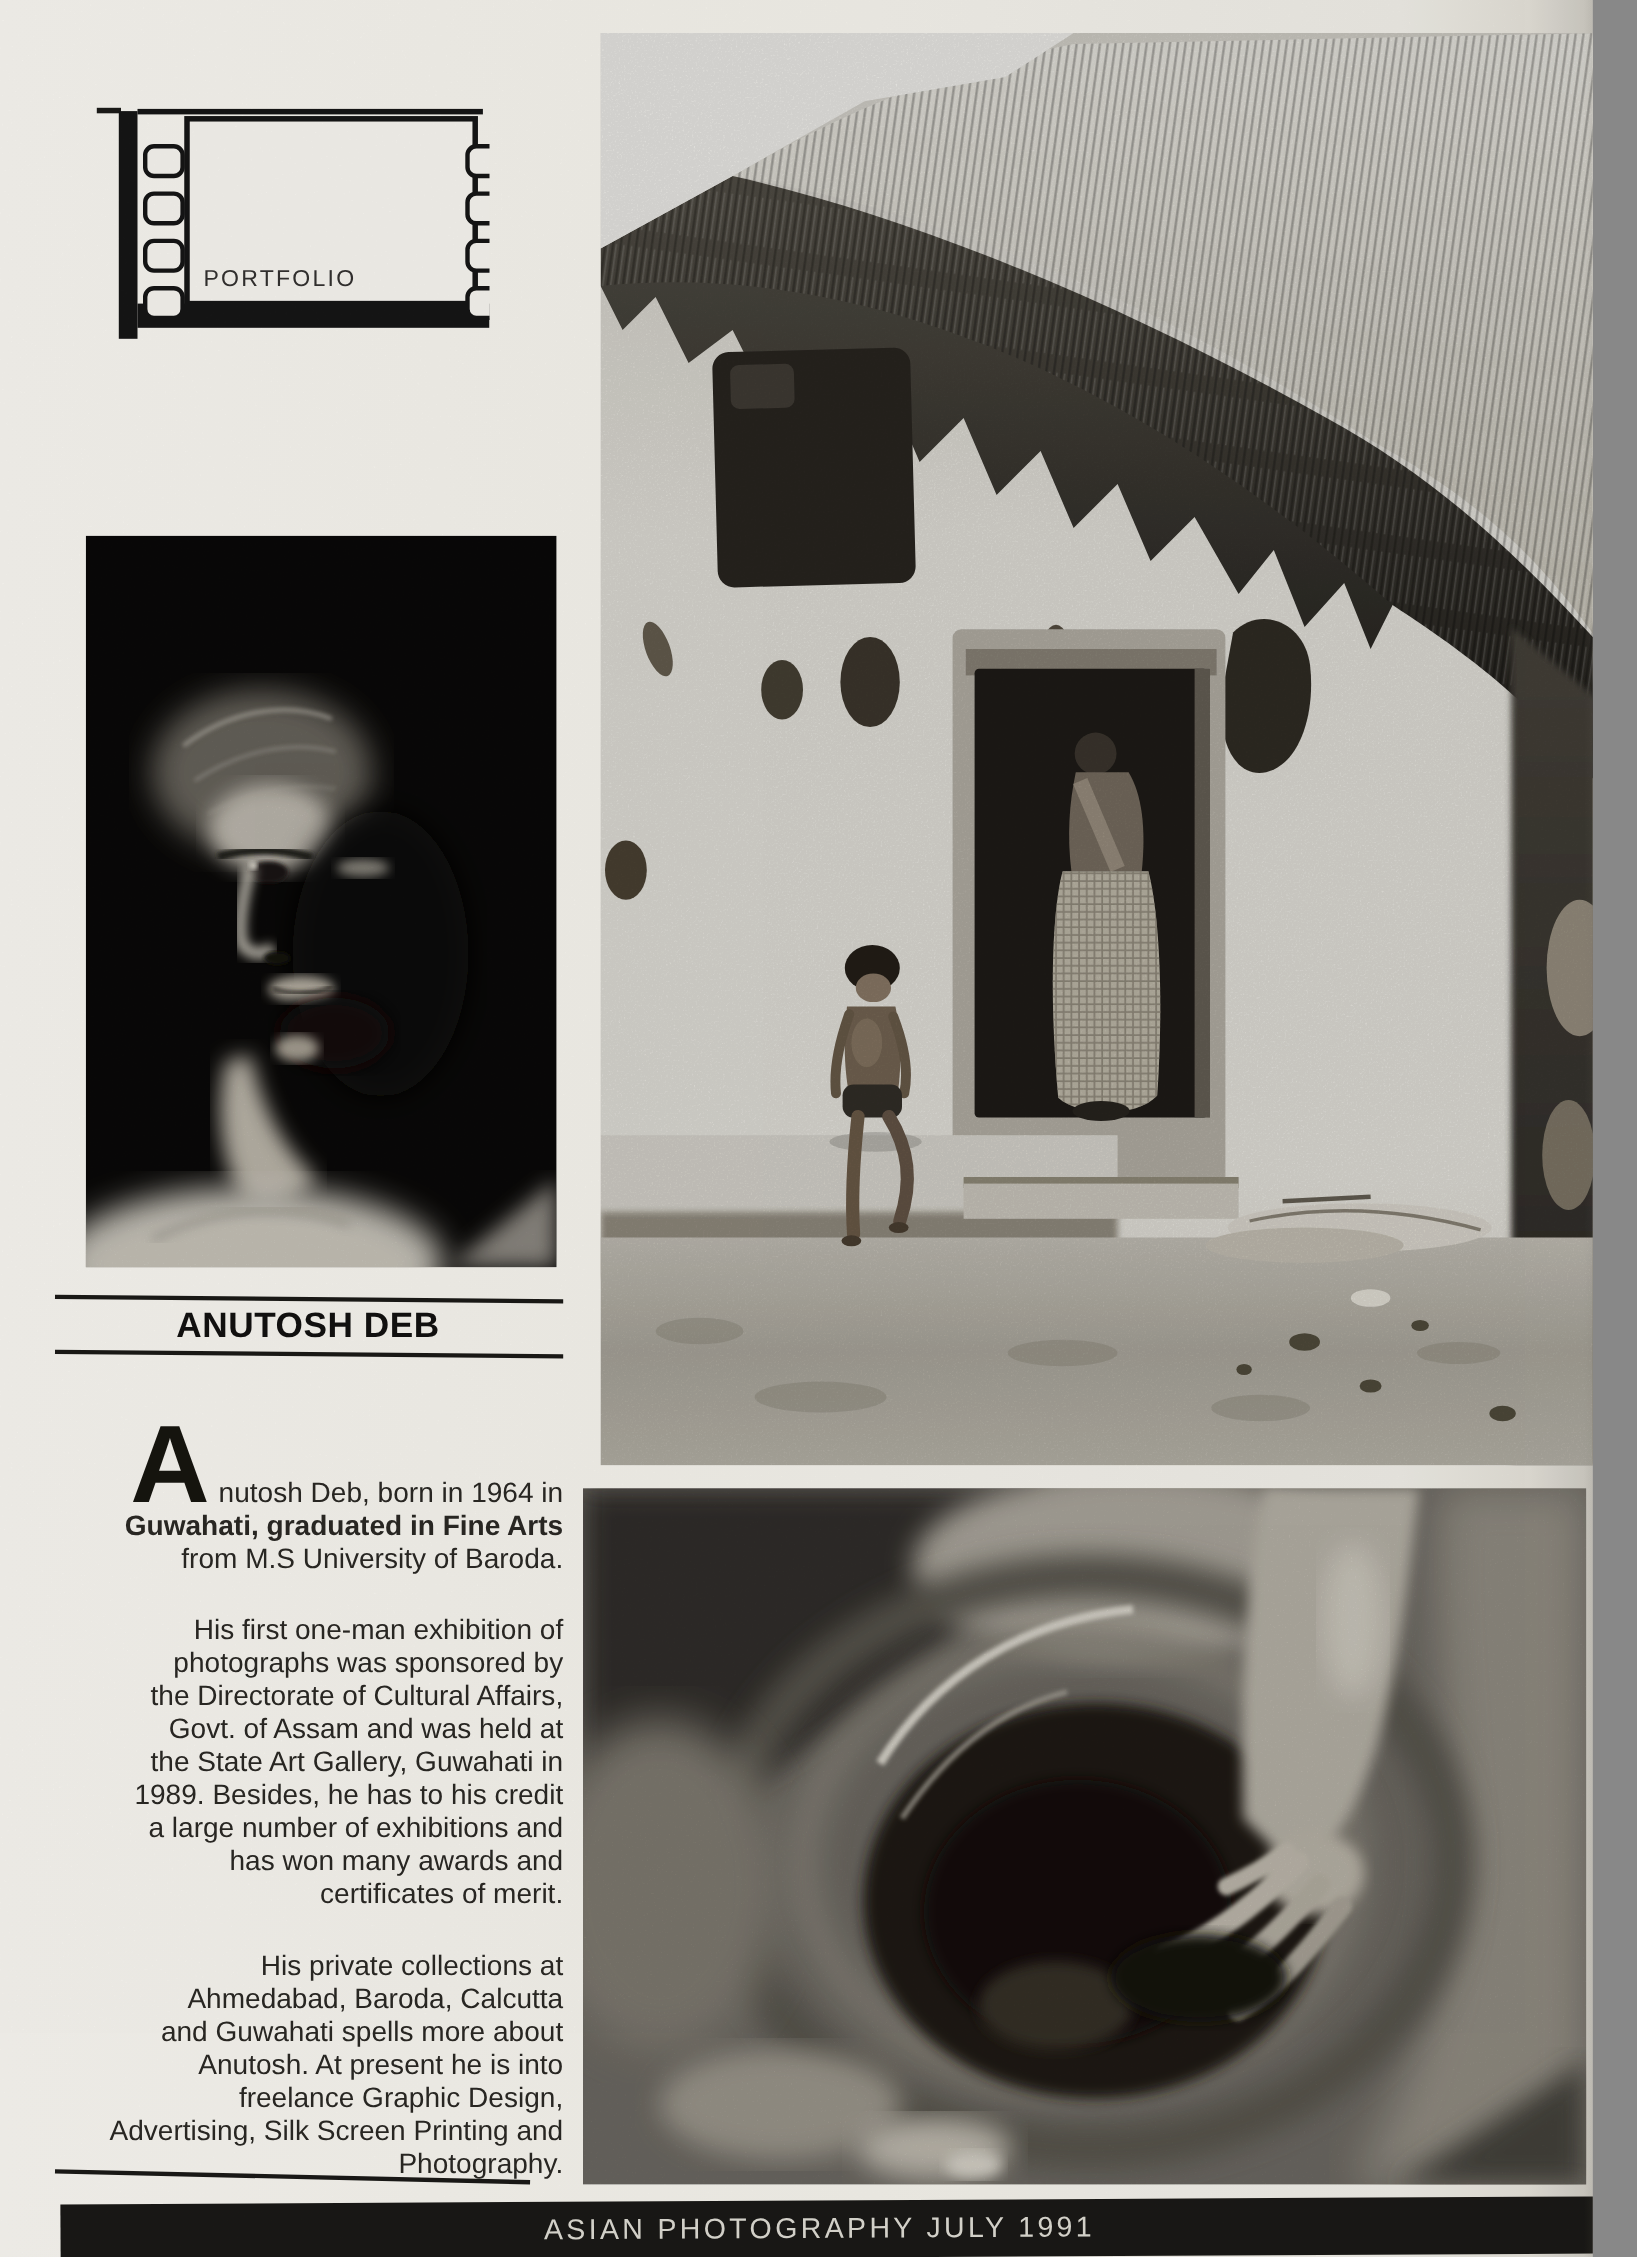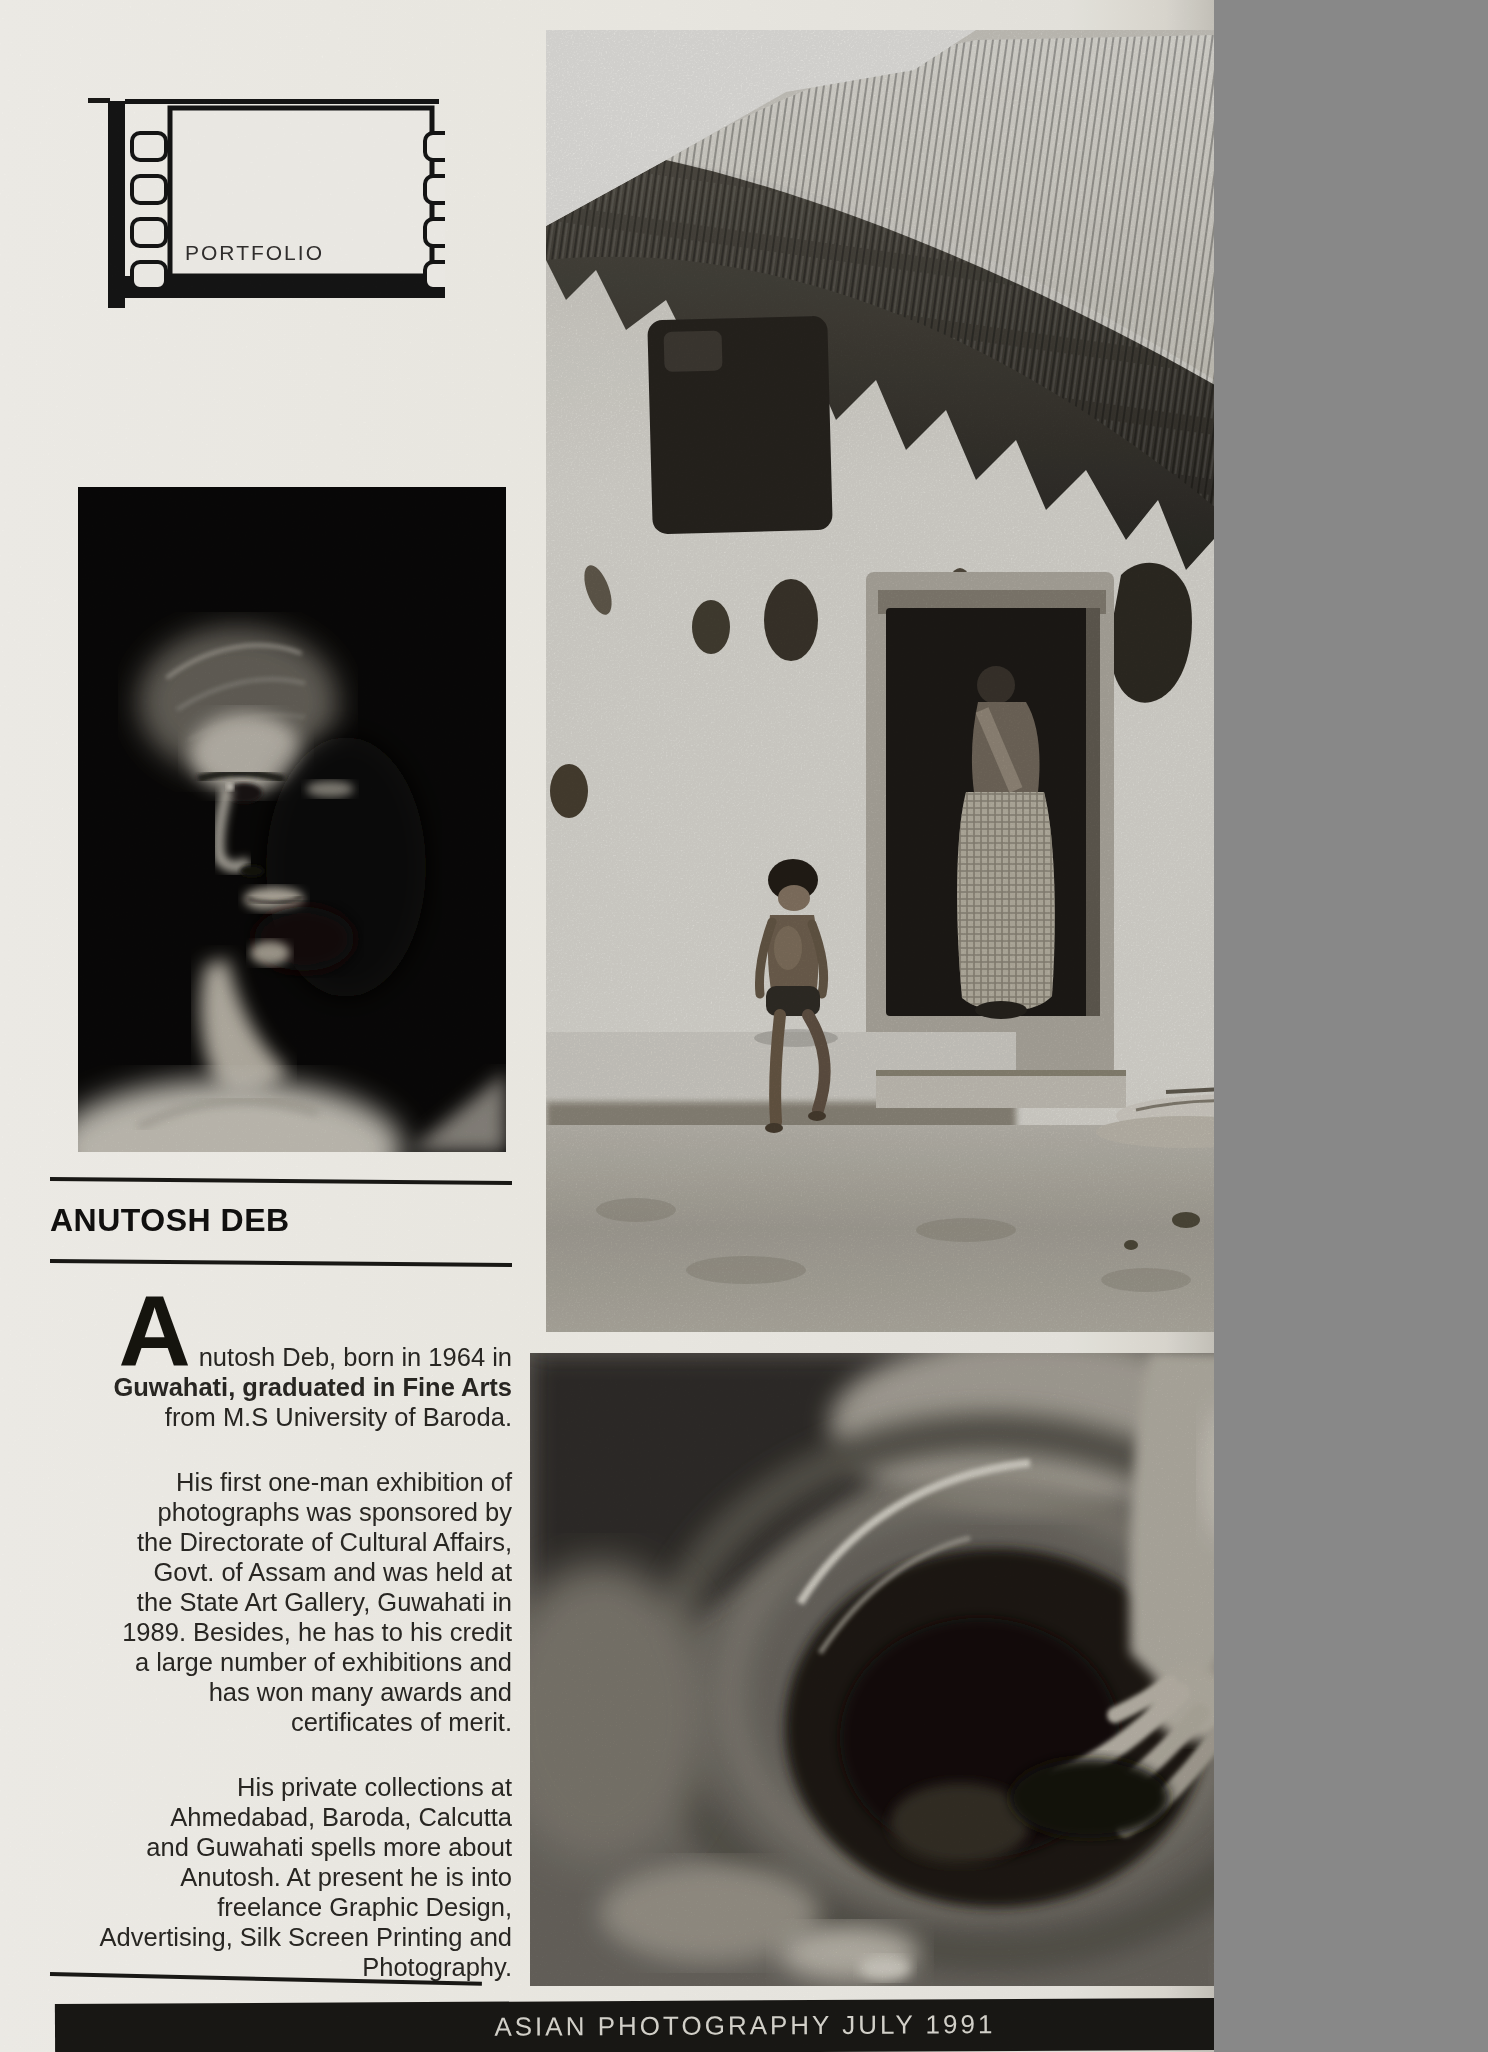--- a/index.html
+++ b/index.html
@@ -1,36 +1,36 @@
 <!DOCTYPE html>
 <html><head>
 <meta charset="utf-8">
 <style>
   html,body{margin:0;padding:0;background:#888;}
   .page{
-    position:relative;width:1214px;height:2052px;overflow:hidden;
+    position:relative;width:1448px;height:2052px;overflow:hidden;
     font-family:"Liberation Sans","DejaVu Sans",sans-serif;
     background:linear-gradient(90deg,#f7f5f0 0%,#f3f1ea 55%,#eeece5 88%,#e2dfd7 96%,#ccc9c1 100%);
   }
   .abs{position:absolute;}
   
   .filmstrip{left:85px;top:84px;width:360px;height:230px;}
   
   .crop-right{left:1452px;top:101px;width:34px;height:5px;background:#1c1b19;}
   
   .photo{display:block;}
   .portrait-photo{left:78px;top:487px;width:428px;height:665px;}
   .house-photo{left:546px;top:30px;width:912px;height:1302px;}
   .pottery-photo{left:530px;top:1353px;width:912px;height:633px;}
   
   .headline{left:50px;top:1177px;width:462px;}
   .rule{height:4px;background:#1b1a17;transform:rotate(0.5deg);transform-origin:left center;}
   .headline h1{
-    margin:17px 0;padding-right:2px;line-height:44px;font-size:32px;font-weight:700;
-    letter-spacing:0.5px;text-align:left;color:#121110;
+    margin:1px 0;padding-right:2px;line-height:44px;font-size:32px;font-weight:700;
+    letter-spacing:0.5px;text-align:center;color:#121110;
   }
   
   .article-body{left:50px;top:1316px;width:462px;text-align:right;color:#2a2824;
     font-size:25.5px;line-height:30px;}
   .article-body p{margin:0 0 35px 0;}
   .article-body .line{white-space:nowrap;}
   .dropcap{font-size:100px;font-weight:700;line-height:30px;color:#17150f;margin-right:8px;letter-spacing:0;}
   .bottom-rule{left:50px;top:1972px;width:432px;height:4px;background:#1b1a17;
     transform:rotate(1.3deg);transform-origin:left center;}
   

